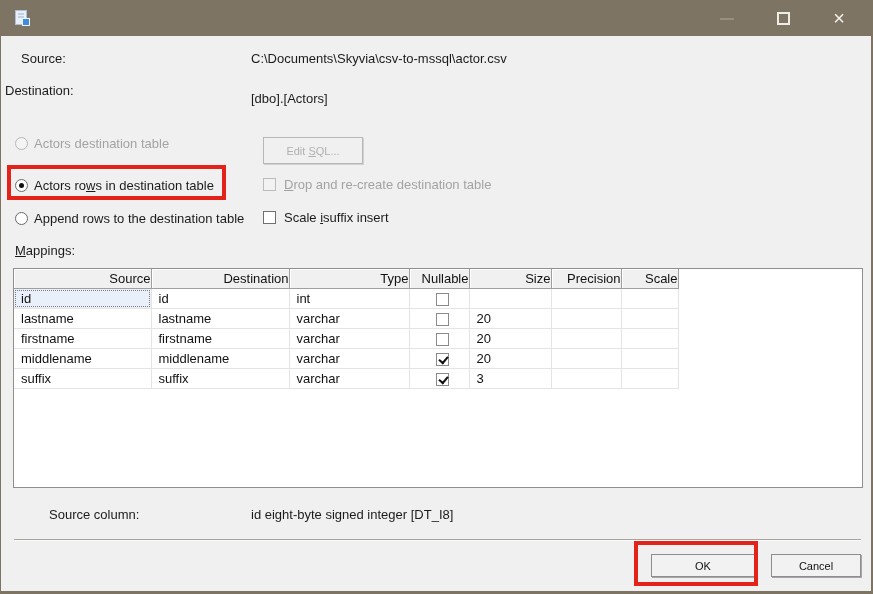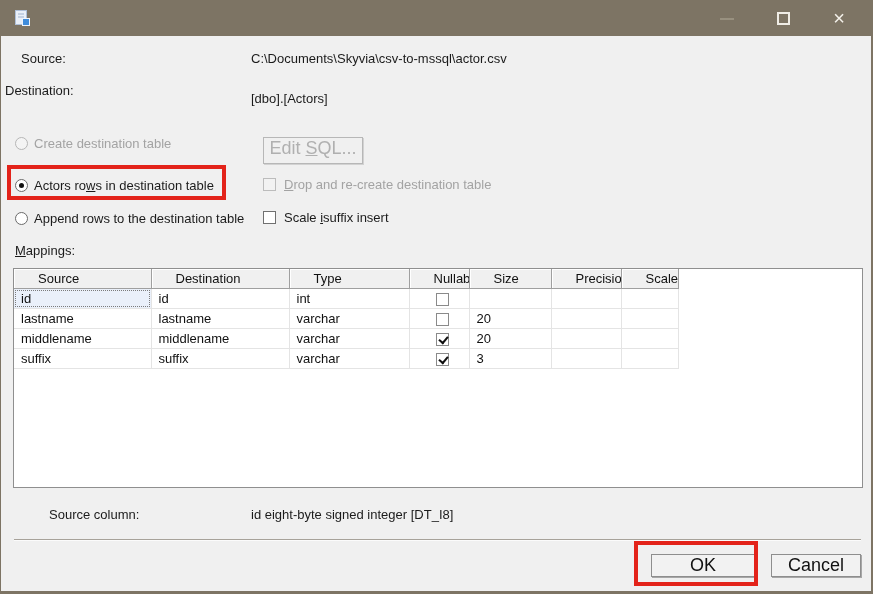--- a/index.html
+++ b/index.html
@@ -36,36 +36,36 @@
 
   
   .radio { position:absolute; width:13px; height:13px; border-radius:50%; background:#fff; border:1px solid #6b6b6b; }
   .radio.disabled { border-color:#b6b6b6; background:#f4f4f4; }
   .radio.selected::after { content:""; position:absolute; left:3px; top:3px; width:5px; height:5px; border-radius:50%; background:#111; }
   .checkbox { position:absolute; width:13px; height:13px; background:#fff; border:1px solid #707070; }
   .checkbox.disabled { border-color:#bcbcbc; background:#f2f2f2; }
 
   
   .push-btn {
-    position:absolute; font-size:18px; color:#111; text-align:center;
+    position:absolute; font-size:11px; color:#111; text-align:center;
     background:#f2f2f2; border:1px solid #8e8e8e;
     box-shadow:1px 1px 0 rgba(0,0,0,.30);
-    display:flex; align-items:flex-start; justify-content:center;
+    display:flex; align-items:center; justify-content:center;
     cursor:default;
   }
   .push-btn.disabled { color:#b0b0b0; border-color:#b7b7b7; box-shadow:1px 1px 0 rgba(0,0,0,.12); background:#f0f0f0; }
 
   
   .grid-wrap {
     position:absolute; left:12px; top:267px; width:850px; height:220px;
     background:#ffffff; border:1px solid #8f8f8f; overflow:hidden;
   }
   table.grid { border-collapse:collapse; table-layout:fixed; width:848px; font-size:13px; color:#111; }
   table.grid th {
-    height:19px; font-weight:normal; text-align:left; padding:0 0 0 24px;
+    height:19px; font-weight:normal; text-align:right; padding:0 0 0 7px;
     background:#f0f0f0; border-right:1px solid #9f9f9f; border-bottom:1px solid #9f9f9f;
     box-shadow:inset 1px 1px 0 #ffffff; white-space:nowrap; overflow:hidden;
   }
   table.grid th.filler { background:#fff; border-right:none; border-bottom:none; box-shadow:none; }
   table.grid td {
     height:20px; padding:0 0 0 7px; position:relative;
     border-right:1px solid #e4e4e4; border-bottom:1px solid #e4e4e4;
     white-space:nowrap; overflow:hidden;
   }
   table.grid td.filler { border-right:none; border-bottom:none; }
@@ -112,21 +112,21 @@
           <span>×</span>
         </span>
     </div>
 
     <span class="lbl" style="left:20px; top:50px;">Source:</span>
     <span class="lbl" style="left:250px; top:50px;">C:\Documents\Skyvia\csv-to-mssql\actor.csv</span>
     <span class="lbl" style="left:4px; top:82px;">Destination:</span>
     <span class="lbl" style="left:250px; top:82px;margin-top:8px;">[dbo].[Actors]</span>
 
     <span class="radio disabled" style="left:14px; top:136px;"></span>
-    <span class="lbl dim" style="left:33px; top:135px;">Create destination table</span>
+    <span class="lbl dim" style="left:33px; top:135px;">Actors destination table</span>
     <div class="push-btn disabled" style="left:262px; top:136px; width:100px; height:27px;">
       <span><span>Edit </span><span class="mn">S</span><span>QL...</span></span>
     </div>
 
     <span class="radio selected" style="left:14px; top:178px;"></span>
     <span class="lbl" style="left:33px; top:177px;"><span>Actors ro</span><span class="mn">w</span><span>s in destination table</span></span>
     <span class="checkbox disabled" style="left:262px; top:177px;"></span>
     <span class="lbl dim" style="left:283px; top:176px;"><span></span><span class="mn">D</span><span>rop and re-create destination table</span></span>
 
     <span class="radio" style="left:14px; top:211px;"></span>
@@ -175,20 +175,30 @@
               <td>lastname</td>
               <td>lastname</td>
               <td>varchar</td>
               <td class="cb-cell"><span class="tbl-cb"></span></td>
               <td>20</td>
               <td></td>
               <td></td>
               <td class="filler"></td>
             </tr>
             <tr>
+              <td>firstname</td>
+              <td>firstname</td>
+              <td>varchar</td>
+              <td class="cb-cell"><span class="tbl-cb"></span></td>
+              <td>20</td>
+              <td></td>
+              <td></td>
+              <td class="filler"></td>
+            </tr>
+            <tr>
               <td>middlename</td>
               <td>middlename</td>
               <td>varchar</td>
               <td class="cb-cell"><span class="tbl-cb checked"></span></td>
               <td>20</td>
               <td></td>
               <td></td>
               <td class="filler"></td>
             </tr>
             <tr>

